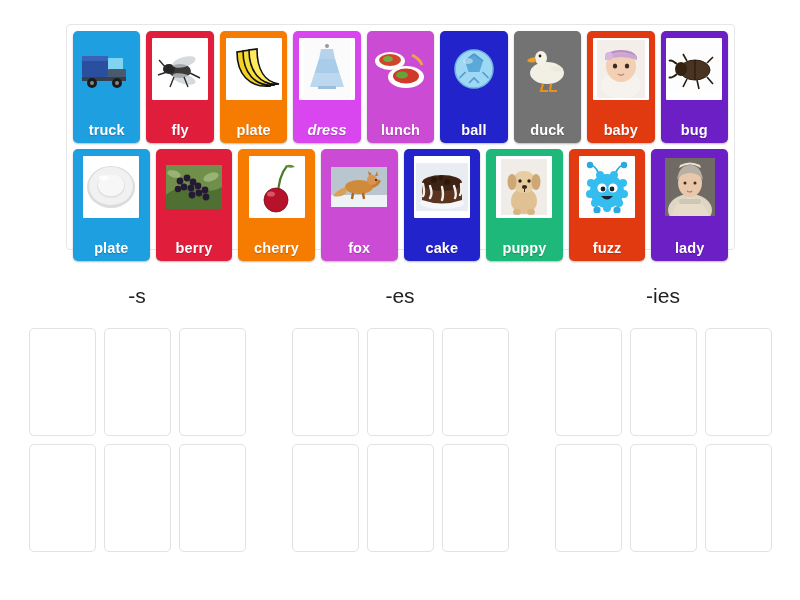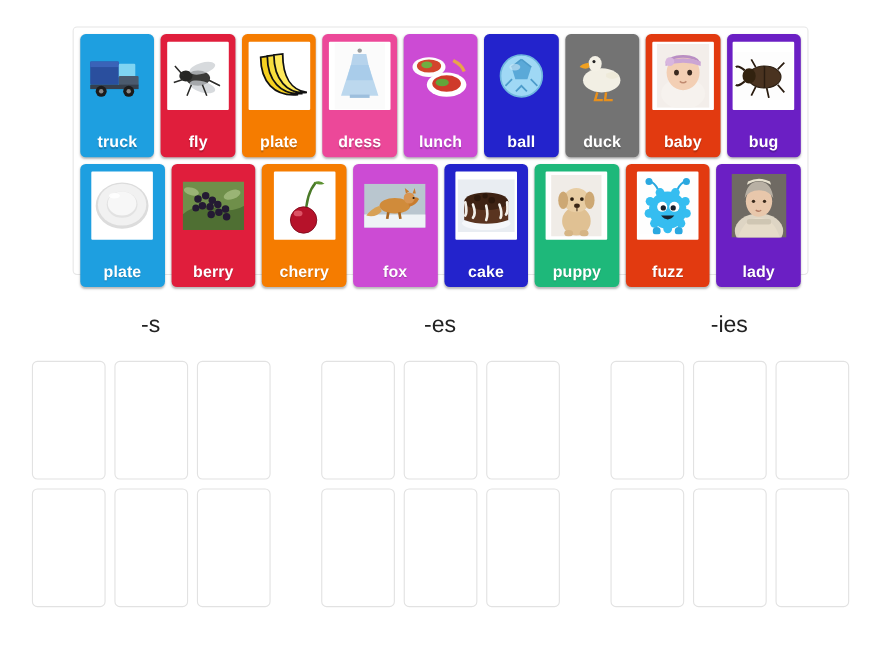--- a/index.html
+++ b/index.html
@@ -148,21 +148,21 @@
       <div class="word-card" style="background: rgb(245, 124, 0);">
         <div class="card-pic white-mat">
           <svg width="54" height="50" viewBox="0 0 54 50">
       <path d="M10 8 C10 30 22 44 44 42 C30 40 20 28 18 7 Z" fill="#f5d020" stroke="#111" stroke-width="1.6"></path>
       <path d="M16 7 C16 29 28 43 48 41 C34 39 24 27 24 6 Z" fill="#f7dd3c" stroke="#111" stroke-width="1.6"></path>
       <path d="M22 6 C22 28 34 42 52 40 C38 38 30 26 30 5 Z" fill="#ffe95c" stroke="#111" stroke-width="1.6"></path>
     </svg>
         </div>
         <div class="card-label">plate</div>
       </div>
-      <div class="word-card" style="background: #ec4899;">
+      <div class="word-card" style="background: #d946ef; font-style: italic;">
         <div class="card-pic white-mat">
           <svg width="46" height="60" viewBox="0 0 46 60">
       <rect width="46" height="60" fill="#fbfbfb"></rect>
       <path d="M17 10 h12 l2 10 -16 0 z" fill="#b6d3ec"></path>
       <path d="M15 20 h16 l9 28 h-34 z" fill="#bcd8ee"></path>
       <path d="M15 20 h16 l4 14 h-24 z" fill="#a9ccea"></path>
       <rect x="14" y="47" width="18" height="3" fill="#9dbfdd"></rect>
       <circle cx="23" cy="7" r="2" fill="#999"></circle>
     </svg>
         </div>

